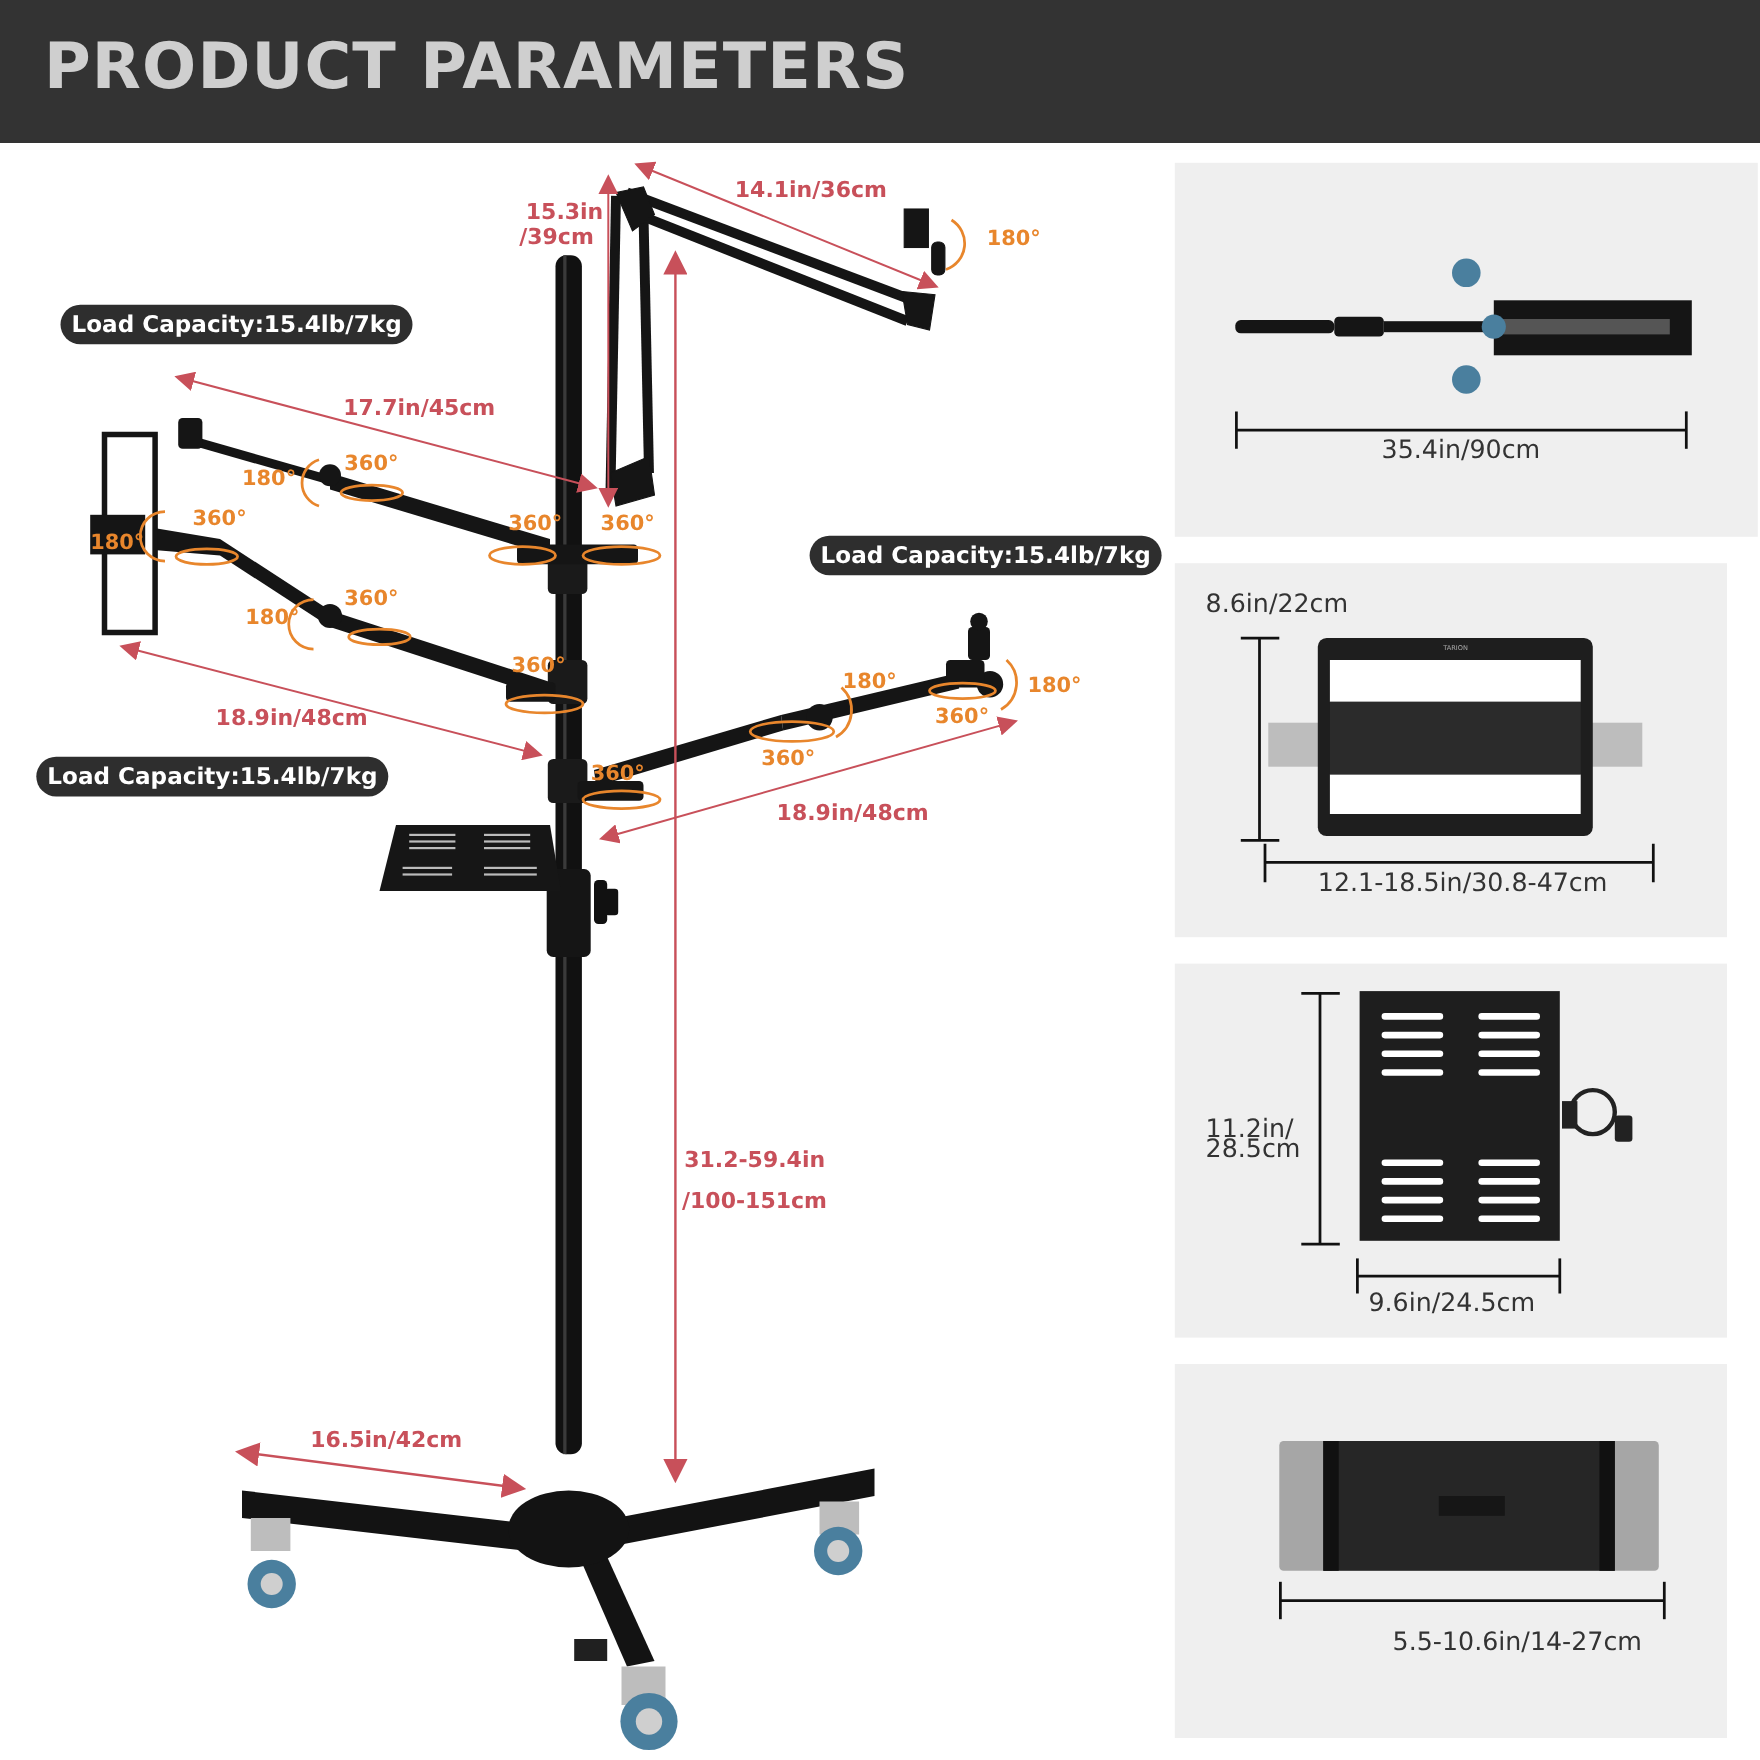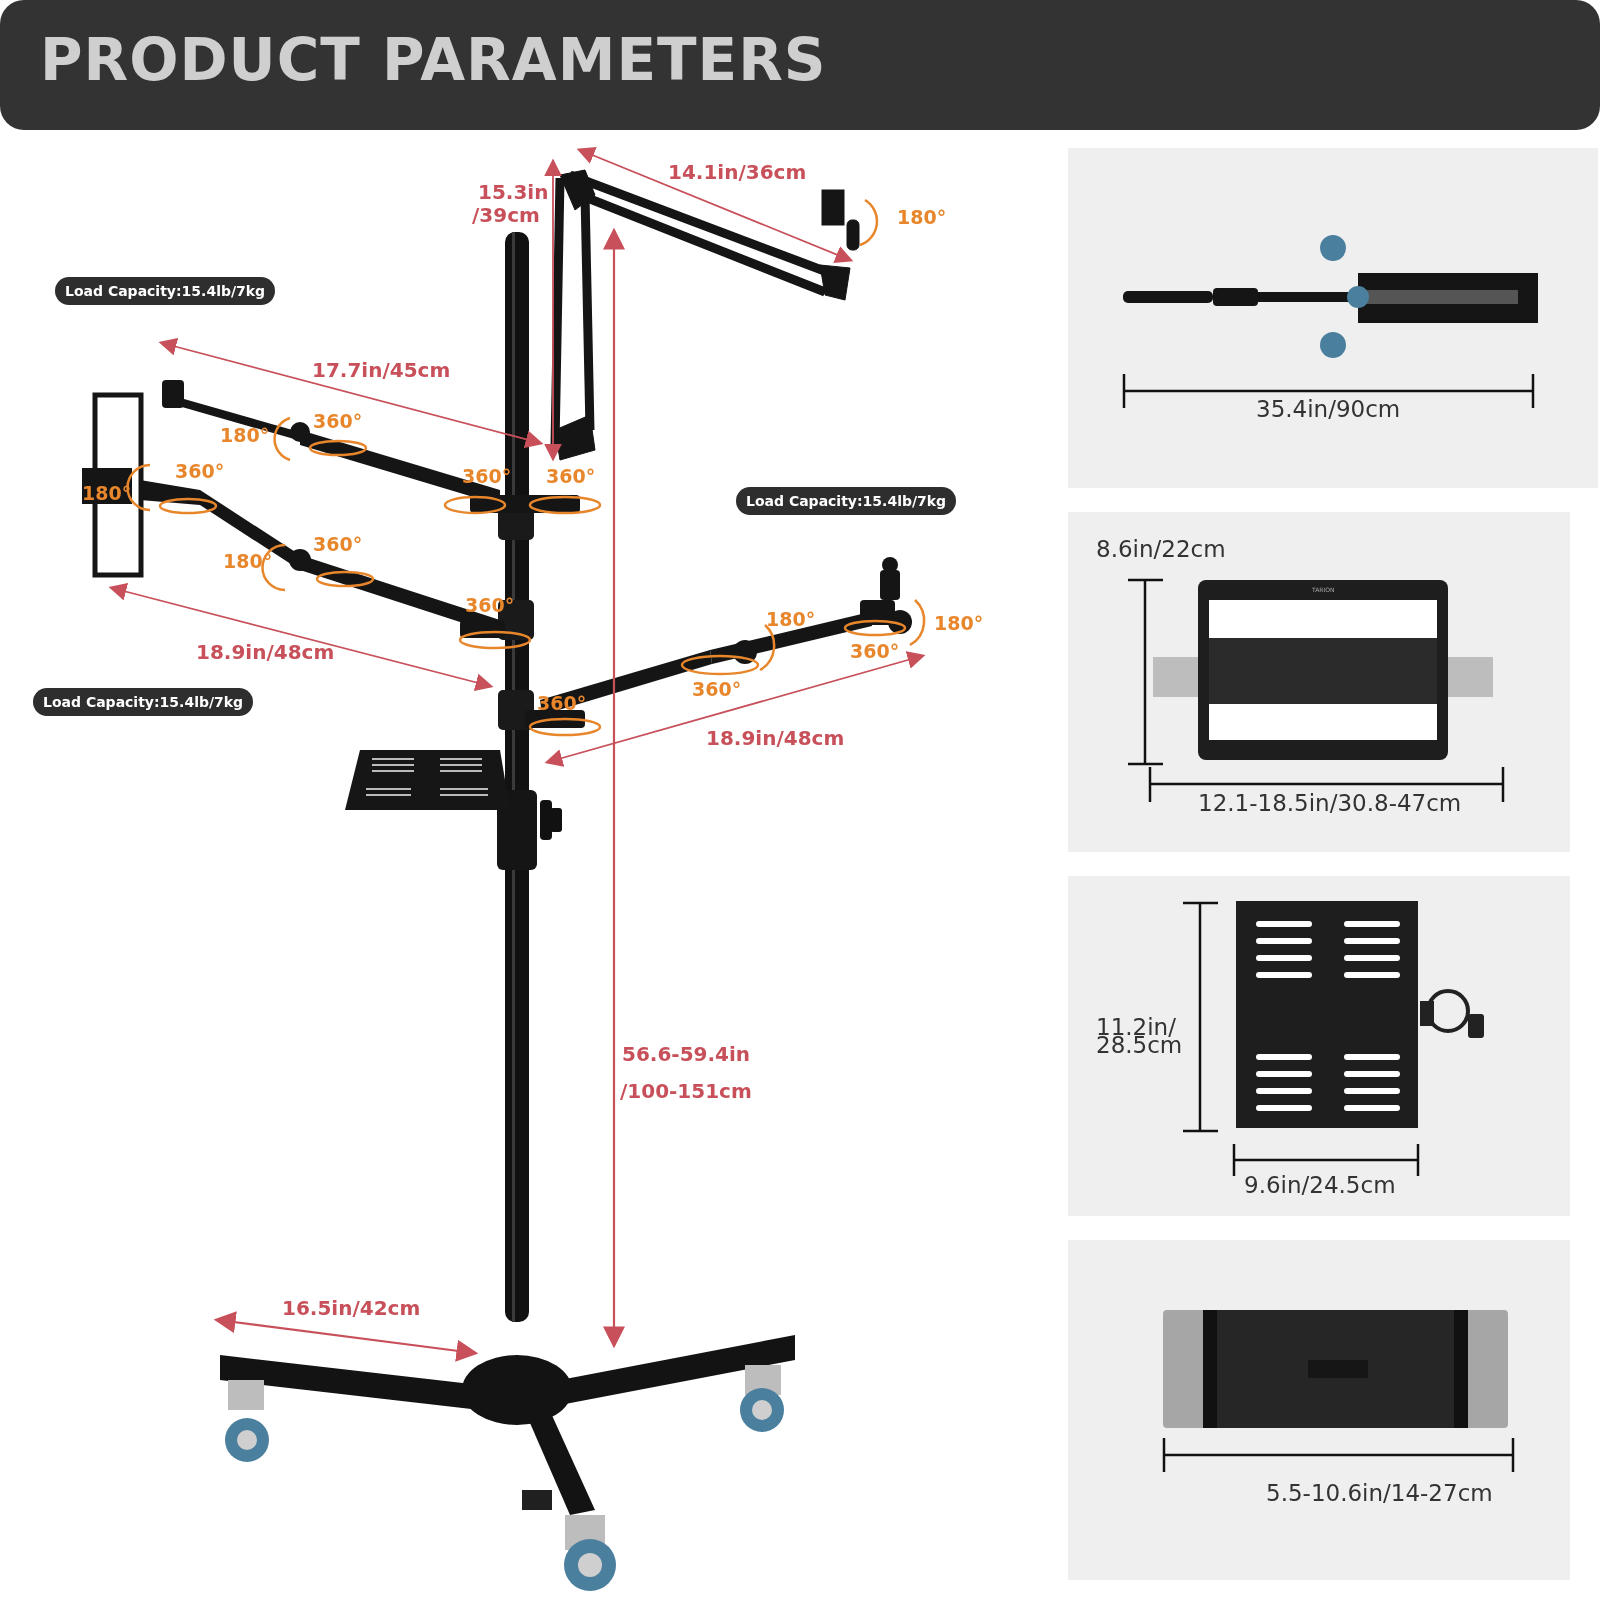--- a/index.html
+++ b/index.html
@@ -1,25 +1,25 @@
 <!DOCTYPE html>
 <html><head>
 <meta charset="utf-8">
 <style>
   html,body{margin:0;padding:0;}
   body{width:1600px;height:1600px;background:#ffffff;position:relative;overflow:hidden;font-family:"DejaVu Sans","Liberation Sans",sans-serif;}
-  .header{position:absolute;left:0;top:0;width:1600px;height:130px;background:#333333;border-radius:24px;}
+  .header{position:absolute;left:0;top:0;width:1600px;height:130px;background:#333333;}
   .title{position:absolute;left:40px;top:26px;font-size:58px;font-weight:bold;color:#cfcfcf;letter-spacing:1px;font-family:"DejaVu Sans",sans-serif;}
   .brand{position:absolute;right:50px;top:44px;font-size:38px;font-style:italic;font-weight:bold;letter-spacing:2px;font-family:"DejaVu Sans",sans-serif;}
   .brand .solid{color:#ffffff;}
   .brand .outline{color:transparent;-webkit-text-stroke:1.4px #ffffff;font-weight:bold;}
   .main-svg{position:absolute;left:0;top:130px;}
   .dim{position:absolute;color:#c8505a;font-weight:bold;font-size:20px;white-space:nowrap;font-family:"DejaVu Sans",sans-serif;}
   .angle{position:absolute;color:#e8862c;font-weight:bold;font-size:19px;white-space:nowrap;font-family:"DejaVu Sans",sans-serif;}
-  .badge{position:absolute;background:#2e2e2e;color:#ffffff;font-weight:bold;font-size:14px;padding:6px 10px;border-radius:20px;white-space:nowrap;font-family:"DejaVu Sans",sans-serif;text-align:center;}
+  .badge{position:absolute;background:#2e2e2e;color:#ffffff;font-weight:bold;font-size:21px;padding:6px 10px;border-radius:20px;white-space:nowrap;font-family:"DejaVu Sans",sans-serif;text-align:center;}
   .panel{position:absolute;left:1068px;width:502px;height:340px;background:#efefef;}
   .plabel{position:absolute;font-size:23px;color:#333333;white-space:nowrap;font-family:"DejaVu Sans",sans-serif;}
 </style>
 </head>
 <body>
 
 <div class="header">
   <div class="title">PRODUCT PARAMETERS</div>
 </div>
 
@@ -159,21 +159,21 @@
 <div class="badge" style="left:55px;top:277px;">Load Capacity:15.4lb/7kg</div>
 <div class="badge" style="left:736px;top:487px;">Load Capacity:15.4lb/7kg</div>
 <div class="badge" style="left:33px;top:688px;">Load Capacity:15.4lb/7kg</div>
 
 <div class="dim" style="left:478px;top:180px;">15.3in</div>
 <div class="dim" style="left:472px;top:203px;">/39cm</div>
 <div class="dim" style="left:668px;top:160px;">14.1in/36cm</div>
 <div class="dim" style="left:312px;top:358px;">17.7in/45cm</div>
 <div class="dim" style="left:196px;top:640px;">18.9in/48cm</div>
 <div class="dim" style="left:706px;top:726px;">18.9in/48cm</div>
-<div class="dim" style="left:622px;top:1042px;">56.6-59.4in</div>
+<div class="dim" style="left:622px;top:1042px;">31.2-59.4in</div>
 <div class="dim" style="left:620px;top:1079px;">/100-151cm</div>
 <div class="dim" style="left:282px;top:1296px;">16.5in/42cm</div>
 
 <div class="angle" style="left:897px;top:206px;">180°</div>
 <div class="angle" style="left:220px;top:424px;">180°</div>
 <div class="angle" style="left:313px;top:410px;">360°</div>
 <div class="angle" style="left:462px;top:465px;">360°</div>
 <div class="angle" style="left:546px;top:465px;">360°</div>
 <div class="angle" style="left:175px;top:460px;">360°</div>
 <div class="angle" style="left:82px;top:482px;">180°</div>

